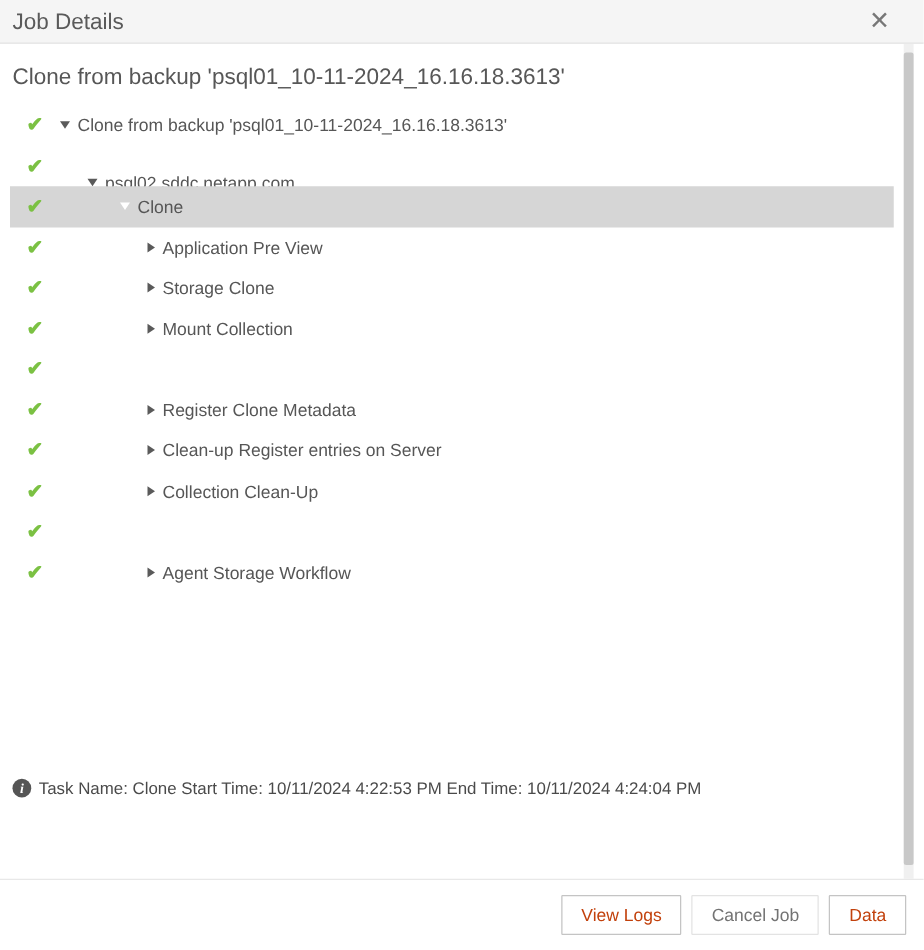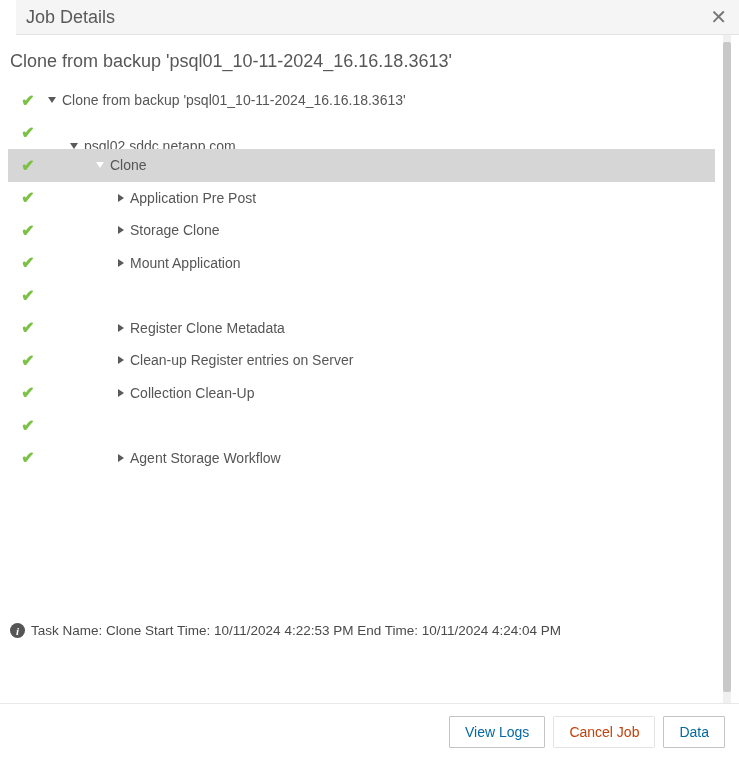--- a/index.html
+++ b/index.html
@@ -11,24 +11,23 @@
     background: #ffffff;
     width: 739px;
     height: 760px;
     overflow: hidden;
     position: relative;
   }
   .titlebar {
     display: flex;
     align-items: center;
     justify-content: space-between;
-    padding: 5px 8px 5px 10px;
+    padding: 5px 23px 5px 10px;
     border-bottom: 1px solid #e3e3e3;
     background: #f5f5f5;
-    margin-left: 16px;
   }
   .titlebar h1 {
     margin: 0;
     font-size: 18px;
     font-weight: 400;
     color: #5a5a5a;
   }
   .close-x {
     font-size: 20px;
     color: #777;
@@ -151,28 +150,28 @@
     padding: 12px 14px;
     display: flex;
     justify-content: flex-end;
     gap: 8px;
     border-top: 1px solid #e8e8e8;
     background: #fff;
   }
   .btn {
     border: 1px solid #c4c4c4;
     background: #fff;
-    color: #0369a1;
+    color: #c2410c;
     padding: 7px 15px;
     font-size: 14px;
     cursor: pointer;
     border-radius: 1px;
   }
   .btn.disabled {
-    color: #c2410c;
+    color: #737373;
     border-color: #e3e3e3;
     cursor: default;
   }
 </style>
 </head>
 <body>
 
 <div class="titlebar">
   <h1>Job Details</h1>
   <span class="close-x">✕</span>
@@ -207,39 +206,39 @@
           <span class="caret down light"></span>
           <span>Clone</span>
         </div>
       </div>
       <div class="row">
         <div class="status-cell">
           <span class="check">✔</span>
         </div>
         <div class="tree-label indent-3">
           <span class="caret right"></span>
-          <span>Application Pre Post</span>
+          <span>Application Pre View</span>
         </div>
       </div>
       <div class="row">
         <div class="status-cell">
           <span class="check">✔</span>
         </div>
         <div class="tree-label indent-3">
           <span class="caret right"></span>
           <span>Storage Clone</span>
         </div>
       </div>
       <div class="row">
         <div class="status-cell">
           <span class="check">✔</span>
         </div>
         <div class="tree-label indent-3">
           <span class="caret right"></span>
-          <span>Mount Application</span>
+          <span>Mount Collection</span>
         </div>
       </div>
       <div class="row">
         <div class="status-cell">
           <span class="check">✔</span>
         </div>
       </div>
       <div class="row">
         <div class="status-cell">
           <span class="check">✔</span>

